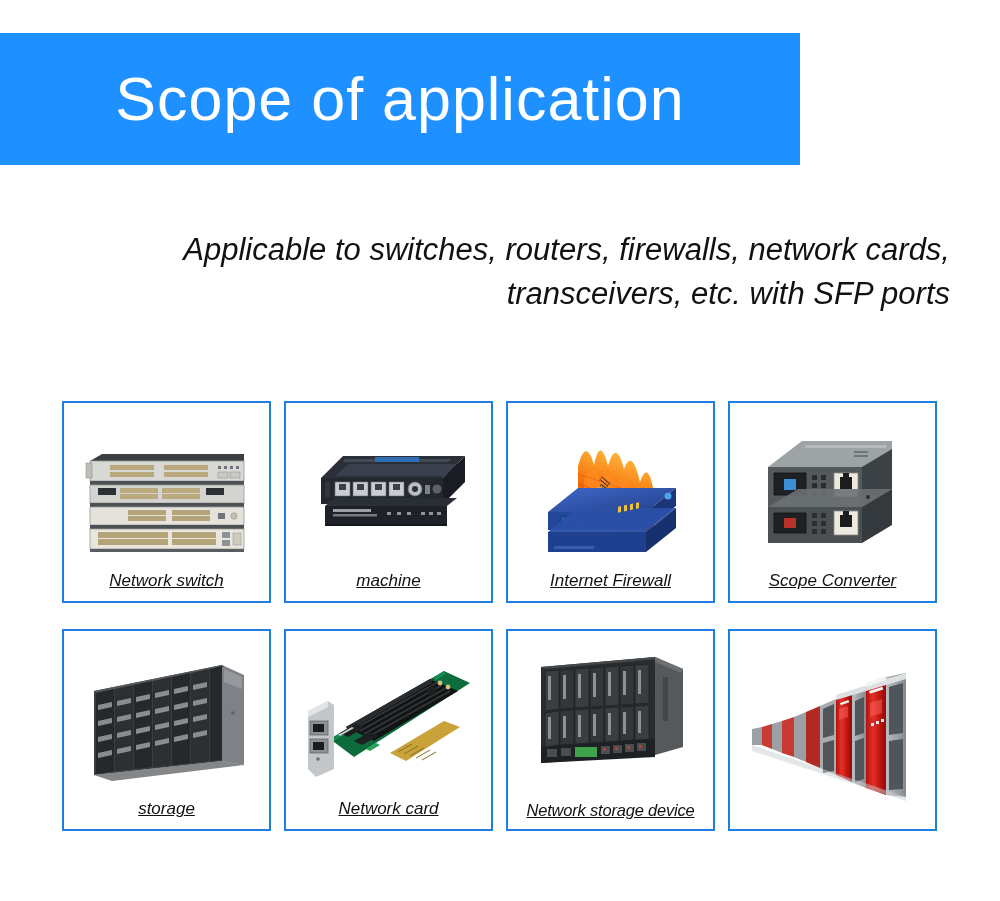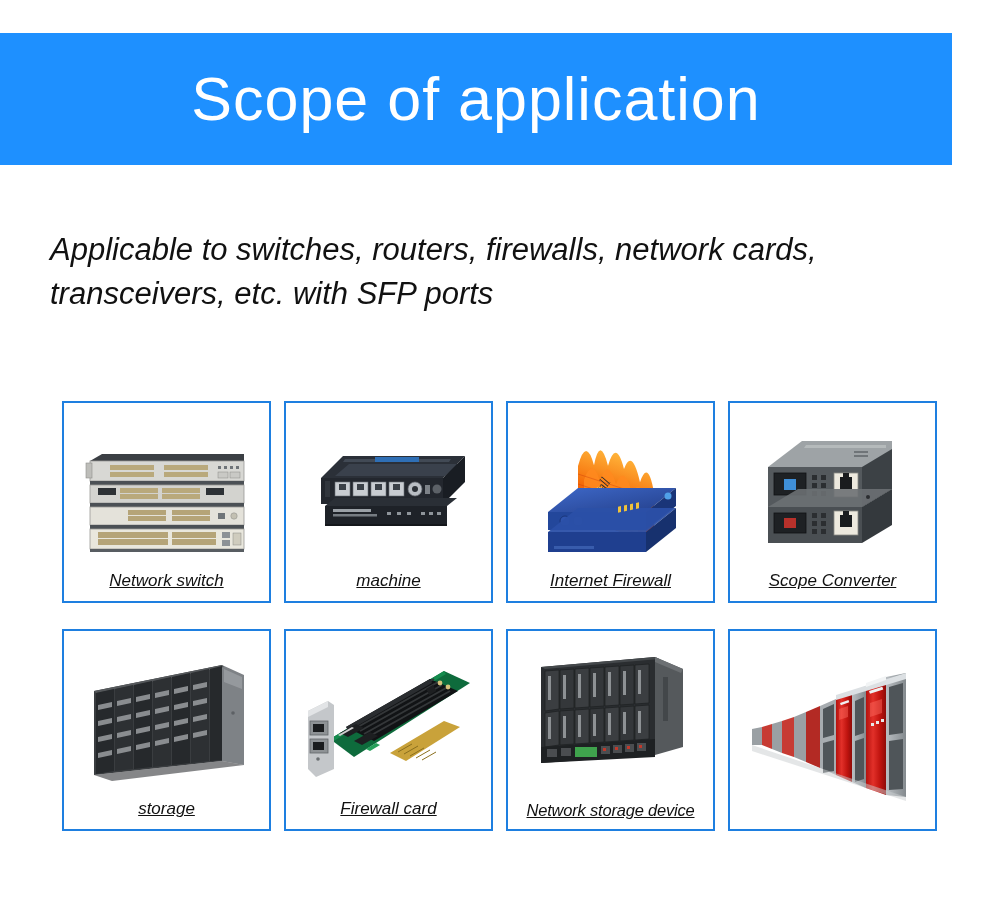--- a/index.html
+++ b/index.html
@@ -11,41 +11,41 @@
     width: 1000px; height: 901px;
     font-family: "Liberation Sans", sans-serif;
     position: relative;
     overflow: hidden;
   }
 
   
   .banner {
     position: absolute;
     left: 0; top: 33px;
-    width: 952px; height: 132px;
+    width: 800px; height: 132px;
     background: #1E90FF;
     display: flex;
     align-items: center;
     justify-content: center;
   }
   .banner-title {
     color: #ffffff;
     font-size: 61px;
     font-weight: 400;
     letter-spacing: 1px;
     line-height: 1;
     white-space: nowrap;
   }
 
   
   .subtitle {
     position: absolute;
     left: 50px; top: 228px;
     width: 900px;
-    text-align: left;
+    text-align: right;
     font-style: italic;
     font-size: 31px;
     line-height: 1.42;
     color: #111111;
   }
 
   
   .grid {
     position: absolute;
     left: 62px; top: 401px;
@@ -431,21 +431,21 @@
             <rect x="16" y="72" width="18" height="14" fill="#8E9295" stroke="#63676a" stroke-width="0.8"></rect>
             <rect x="19" y="75" width="11" height="8" fill="#1A1C1E"></rect>
             <rect x="16" y="90" width="18" height="14" fill="#8E9295" stroke="#63676a" stroke-width="0.8"></rect>
             <rect x="19" y="93" width="11" height="8" fill="#1A1C1E"></rect>
             <circle cx="24" cy="110" r="1.8" fill="#6a6e71"></circle>
 
             <polygon points="72,100 82,94 86,96 76,102" fill="#27A05B"></polygon>
           </g>
         </svg>
       </div>
-      <div class="card-label">Firewall card</div>
+      <div class="card-label">Network card</div>
     </div>
 
     <div class="card">
       <div class="card-art">
         <svg width="175" height="132" viewBox="0 0 175 132">
           <g>
 
             <polygon points="18,24 132,14 132,112 18,120" fill="#2a2d30"></polygon>
             <polygon points="132,14 160,26 160,104 132,112" fill="#55595c"></polygon>
             <polygon points="18,24 132,14 136,16 22,26" fill="#44484b"></polygon>

